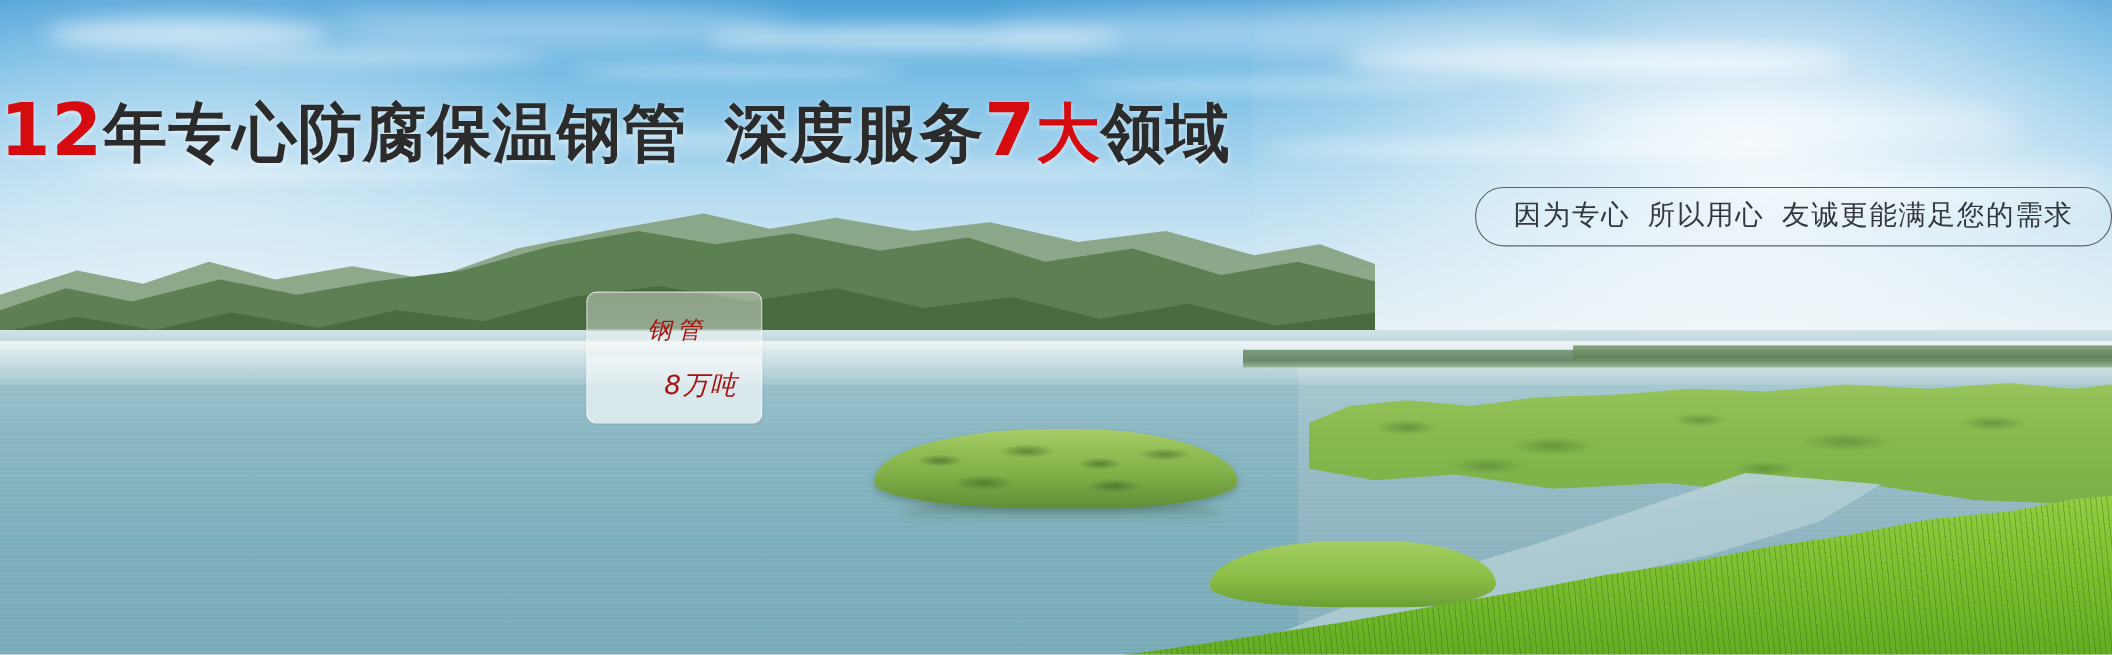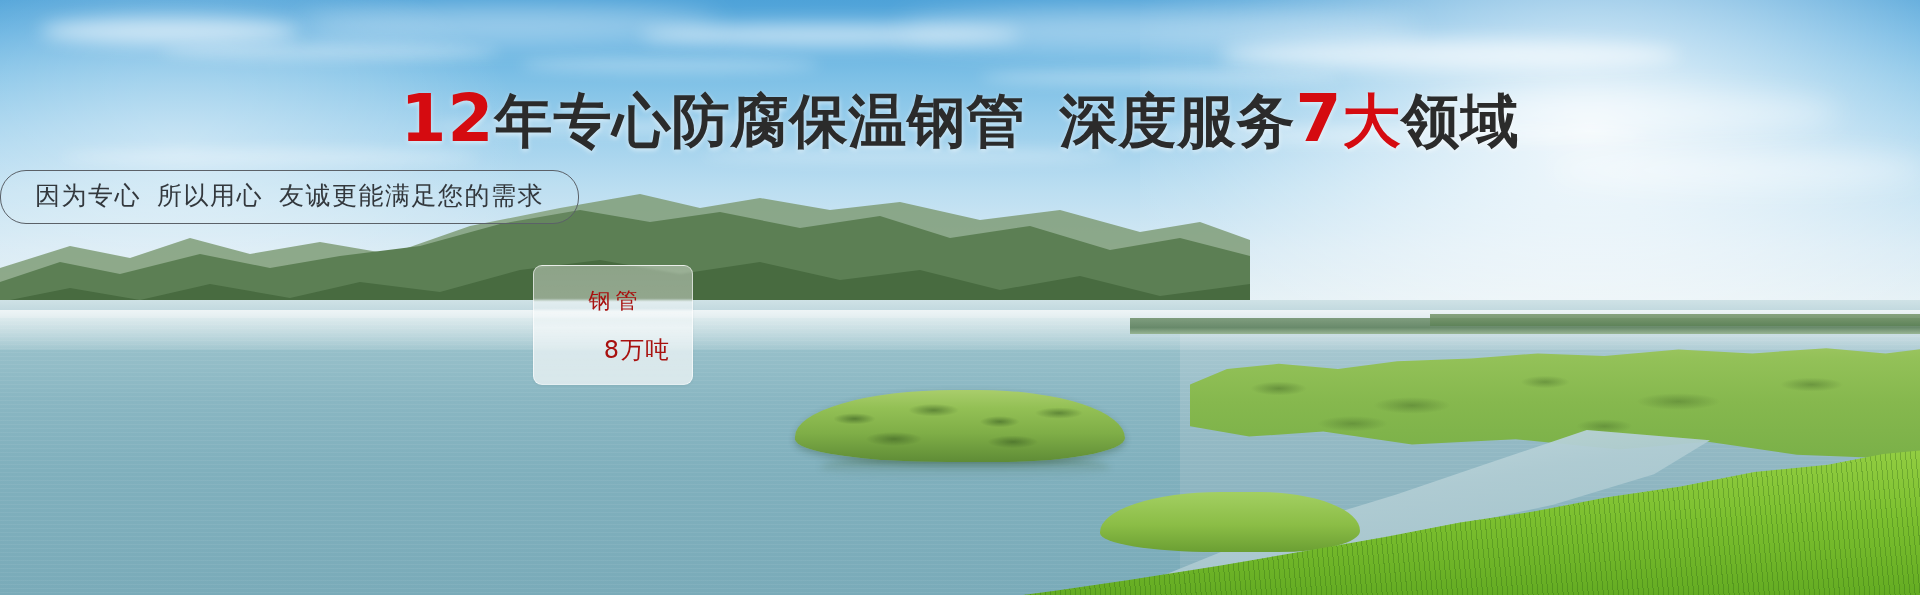--- a/index.html
+++ b/index.html
@@ -167,61 +167,60 @@
   .river {
     position:absolute; left:1150px; top:430px; width:560px; height:170px;
     background:linear-gradient(170deg, #c7dde0 0%, #b0ccd3 40%, #9fc0c9 100%);
     clip-path:polygon(78% 0%, 100% 6%, 90% 26%, 72% 44%, 52% 58%, 34% 72%, 18% 86%, 8% 100%, 0% 100%, 2% 86%, 14% 70%, 28% 54%, 44% 38%, 60% 20%);
     opacity:.95;
   }
 
   
   .headline {
     position:absolute; left:0; top:86px; width:1920px;
-    text-align:center;
     font-family:"DejaVu Sans", "Liberation Sans", sans-serif;
     font-weight:bold;
     font-size:58px;
     line-height:66px;
     letter-spacing:1px;
     color:#2b2b2b;
     white-space:nowrap;
     text-shadow:0 2px 5px rgba(255,255,255,.55);
   }
   .headline .num {
     color:#d50b10;
     font-size:66px;
     font-family:"DejaVu Sans", "Liberation Sans", sans-serif;
   }
   .headline .red { color:#d50b10; }
   .headline .gap { display:inline-block; width:34px; }
 
   .subtitle-wrap {
     position:absolute; left:0; top:170px; width:1920px;
-    display:flex; justify-content:flex-start;
+    display:flex; justify-content:flex-end;
   }
   .subtitle {
     display:inline-block;
     border:1px solid #5b6168;
     border-radius:26px;
     padding:8px 34px 10px;
     font-size:25px;
     line-height:34px;
     color:#33383d;
     letter-spacing:1.5px;
     white-space:nowrap;
     background:rgba(255,255,255,0.06);
     font-family:"DejaVu Sans","Liberation Sans",sans-serif;
   }
   .subtitle .sp { display:inline-block; width:16px; }
 
   
   .cards {
     position:absolute; left:533px; top:265px;
-    display:flex; gap:8px;
+    display:flex; gap:8px;font-style:italic;
   }
   .card {
     width:160px; height:120px;
     border-radius:9px;
     background:linear-gradient(180deg, rgba(255,255,255,0.38) 0%, rgba(255,255,255,0.42) 46%, rgba(255,255,255,0.62) 52%, rgba(255,255,255,0.66) 100%);
     border:1px solid rgba(255,255,255,0.62);
     display:flex; flex-direction:column;
     align-items:center; justify-content:center;
     backdrop-filter:blur(1px);
     box-shadow:0 1px 3px rgba(0,0,0,.05);

